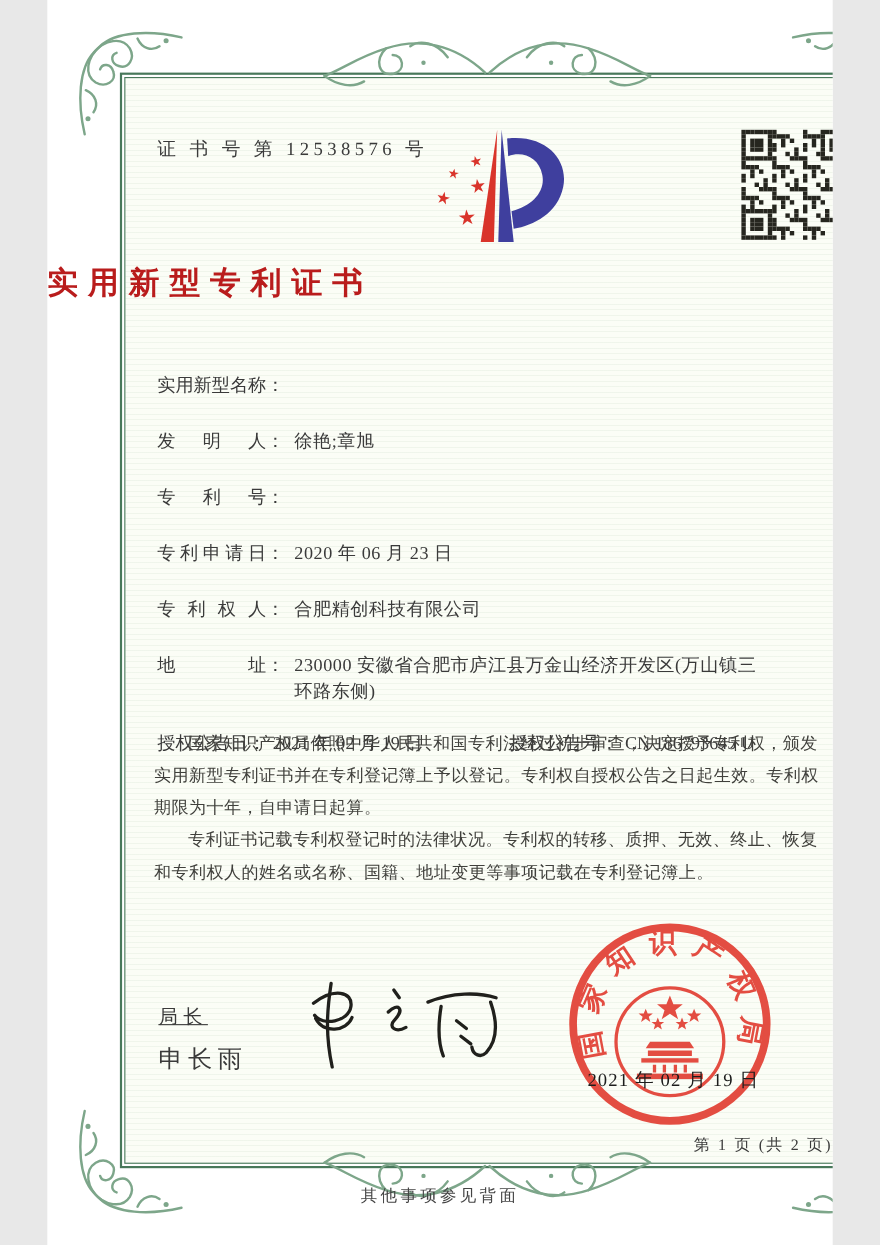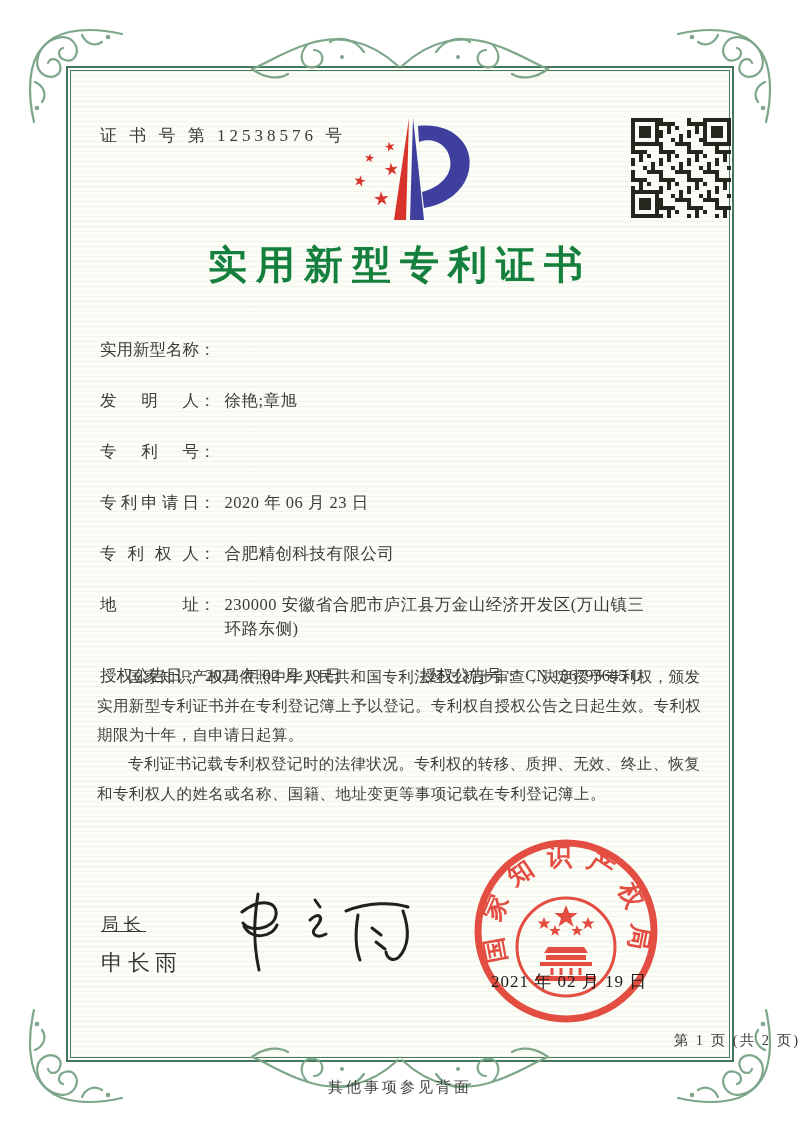--- a/index.html
+++ b/index.html
@@ -1,40 +1,40 @@
 <!DOCTYPE html>
 <html style="--frame-green: #48785a; --flourish-green: #7da68a; --seal-red: #e23f33; --logo-red: #d9342b; --logo-blue: #3f3f9e; --text-dark: #3a3a3a;"><head>
 <meta charset="utf-8">
 <style>
   :root{
     --frame-green:#48785a; --flourish-green:#7da68a; --seal-red:#e23f33;
     --logo-red:#d9342b; --logo-blue:#3f3f9e; --text-dark:#3a3a3a;
   }
   html,body{margin:0;padding:0;background:#e8e8e8;}
-  #page{position:relative;width:800px;height:1132px;background:#ffffff;overflow:hidden;
+  #page{position:relative;width:714px;height:1132px;background:#ffffff;overflow:hidden;
         font-family:"Liberation Serif","DejaVu Serif",serif;color:var(--text-dark);margin:0 auto;}
   
   .frame-outer{position:absolute;left:66px;top:66px;width:664px;height:992px;
                border:2.5px solid var(--frame-green);}
   .frame-inner{position:absolute;inset:2px;border:1px solid var(--frame-green);
                background:#fbfdf6;
                background-image:repeating-linear-gradient(180deg, rgba(140,175,140,.10) 0 1px, transparent 1px 5px);}
   .ornament{position:absolute;z-index:3;pointer-events:none;}
   .ornament svg{display:block;overflow:visible;}
   .orn-stroke{fill:none;stroke:var(--flourish-green);stroke-width:2.2;stroke-linecap:round;}
   .orn-dot{fill:var(--flourish-green);}
   
   .cert-no{position:absolute;left:100px;top:124px;font-size:17px;letter-spacing:4px;z-index:4;}
   .logo{position:absolute;left:340px;top:108px;width:148px;height:120px;z-index:4;}
   .lstar{position:absolute;color:var(--logo-red);line-height:1;z-index:5;}
   .qr{position:absolute;left:631px;top:118px;display:grid;grid-template-columns:repeat(25,4px);
       grid-auto-rows:4px;z-index:4;}
   .qr div.on{background:#26261f;}
-  .title{position:absolute;left:0;right:0;top:238px;text-align:center;font-size:39px;
-         font-weight:700;letter-spacing:9px;color:#15803d;z-index:4;}
+  .title{position:absolute;left:0;right:0;top:238px;font-size:28px;
+         font-weight:700;letter-spacing:9px;color:#b91c1c;z-index:4;}
   
   .fields{position:absolute;left:100px;top:338px;width:580px;font-size:16.5px;z-index:4;}
   .frow{display:flex;margin-bottom:27px;line-height:24px;}
   .flabel{display:inline-block;width:99px;text-align:justify;text-align-last:justify;letter-spacing:0;}
   .fcolon{display:inline-block;}
   .fvalue{margin-left:9px;max-width:436px;letter-spacing:0.5px;}
   .grant-row{display:flex;line-height:24px;}
   .grant-pair2{margin-left:79px;}
   
   .paras{position:absolute;left:97px;top:662px;width:614px;font-size:15.5px;line-height:1.88;

